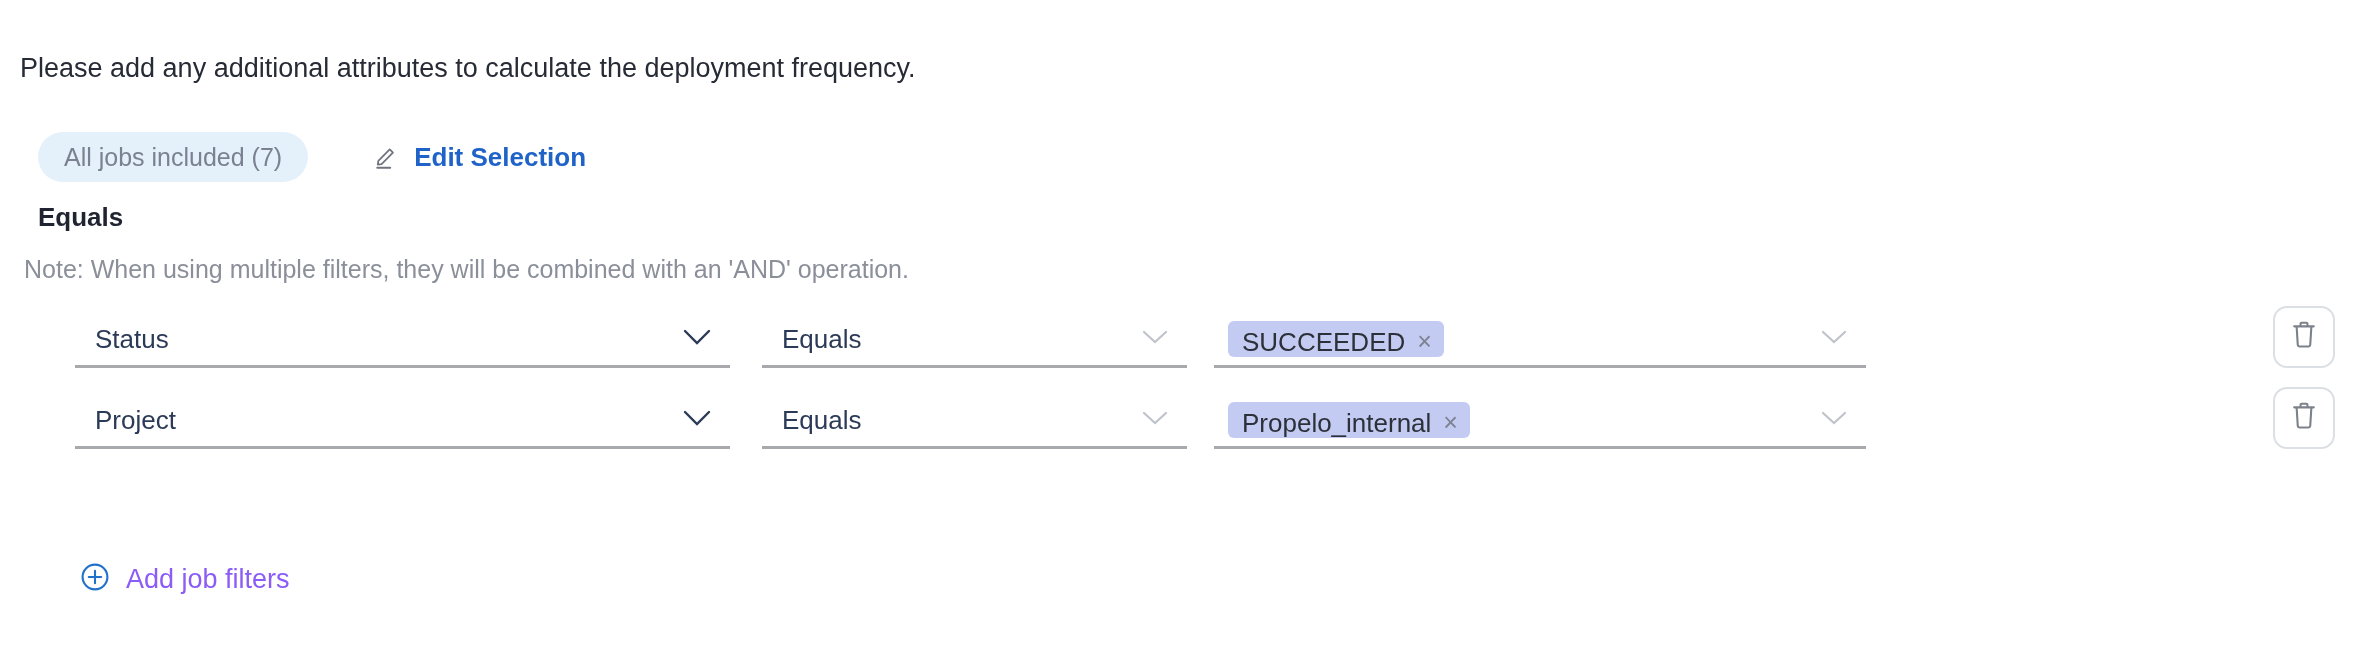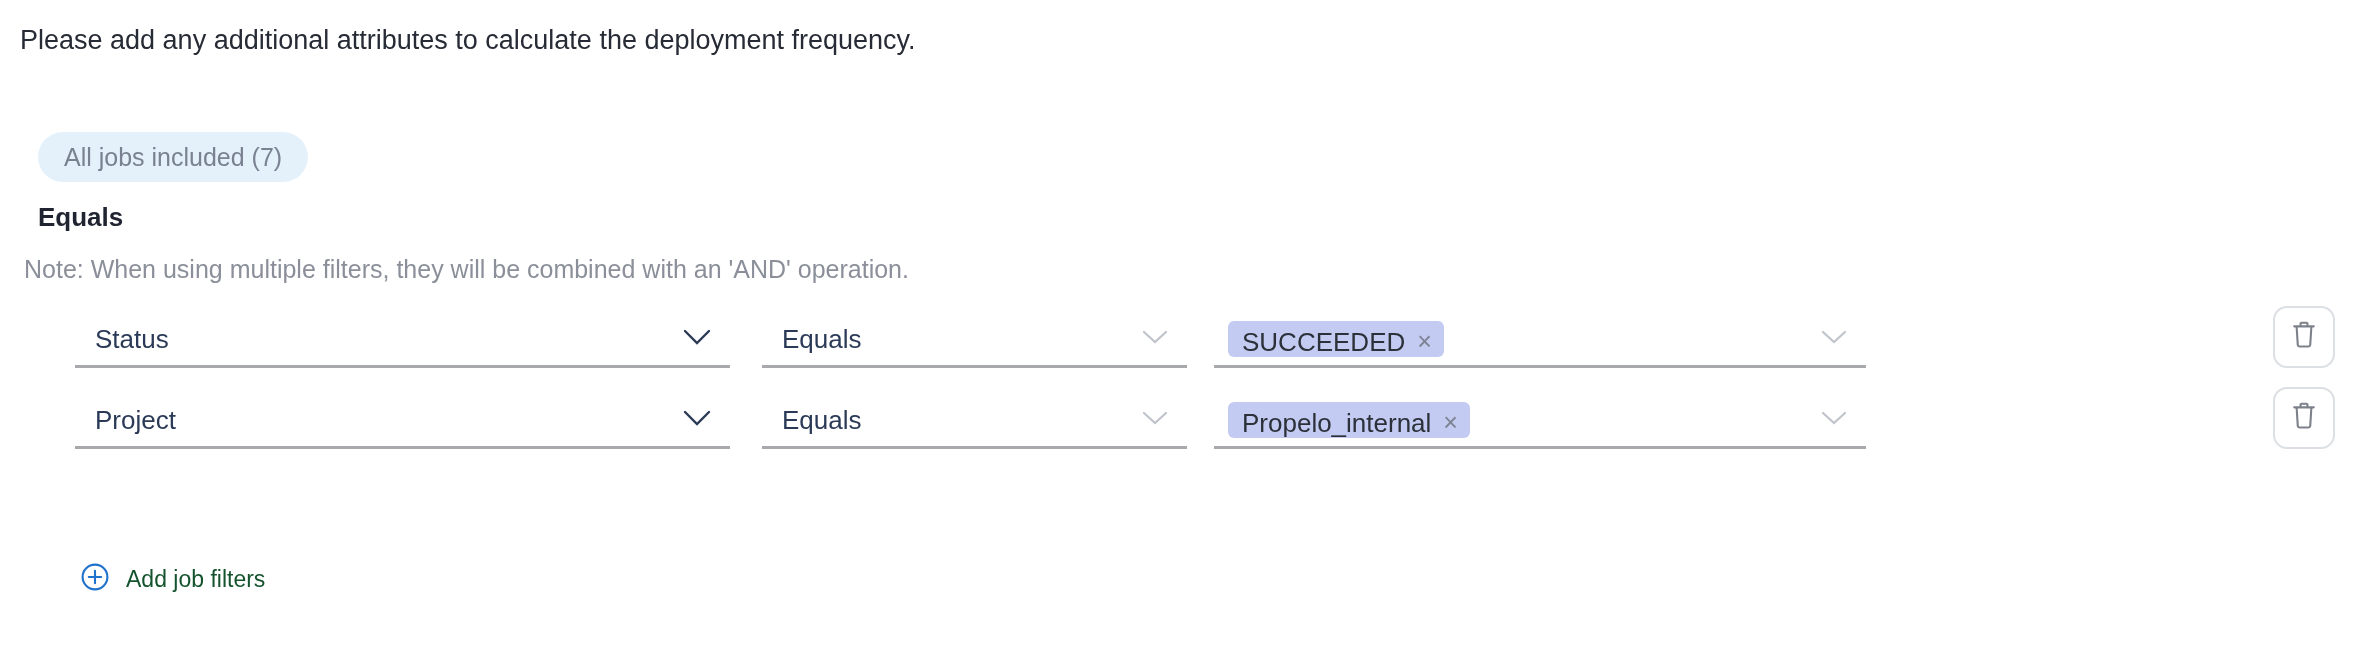--- a/index.html
+++ b/index.html
@@ -13,21 +13,21 @@
     font-family: "Liberation Sans", sans-serif;
     color: #1f2430;
     position: relative;
     overflow: hidden;
   }
 
   
   .intro {
     position: absolute;
     left: 20px;
-    top: 24px;
+    top: 52px;
     font-size: 27px;
     line-height: 32px;
     color: #262b35;
     white-space: nowrap;
   }
 
   
   .selection-row {
     position: absolute;
     left: 38px;
@@ -162,33 +162,42 @@
   .add-filters {
     position: absolute;
     left: 80px;
     top: 562px;
     display: flex;
     align-items: center;
     gap: 16px;
     cursor: pointer;
   }
   .add-filters .label {
-    color: #14532d;
-    font-size: 23px;
+    color: #8b5cf6;
+    font-size: 27px;
     line-height: 31px;
     white-space: nowrap;
   }
 </style>
 </head>
 <body>
 
 <div class="intro">Please add any additional attributes to calculate the deployment frequency.</div>
 
 <div class="selection-row">
   <div class="jobs-pill">All jobs included (7)</div>
+  <div class="edit-selection">
+    <span>
+      <svg class="pencil-icon" width="26" height="26" viewBox="0 0 24 24" fill="none">
+        <path d="M4 15.5 L14.5 5 L17.5 8 L7 18.5 L3.5 19 Z" stroke="#6f747f" stroke-width="1.6" fill="none" stroke-linejoin="round"></path>
+        <path d="M3 22 L15 22" stroke="#6f747f" stroke-width="1.8" stroke-linecap="round"></path>
+      </svg>
+    </span>
+    <span class="label">Edit Selection</span>
+  </div>
 </div>
 
 <div class="filters-title">Equals</div>
 <div class="filters-note">Note: When using multiple filters, they will be combined with an 'AND' operation.</div>
 
 <div class="filter-row r0">
   <div class="field attribute">
     <span class="field-text">Status</span>
     <span class="chev">
       <svg width="30" height="18" viewBox="0 0 30 18">

